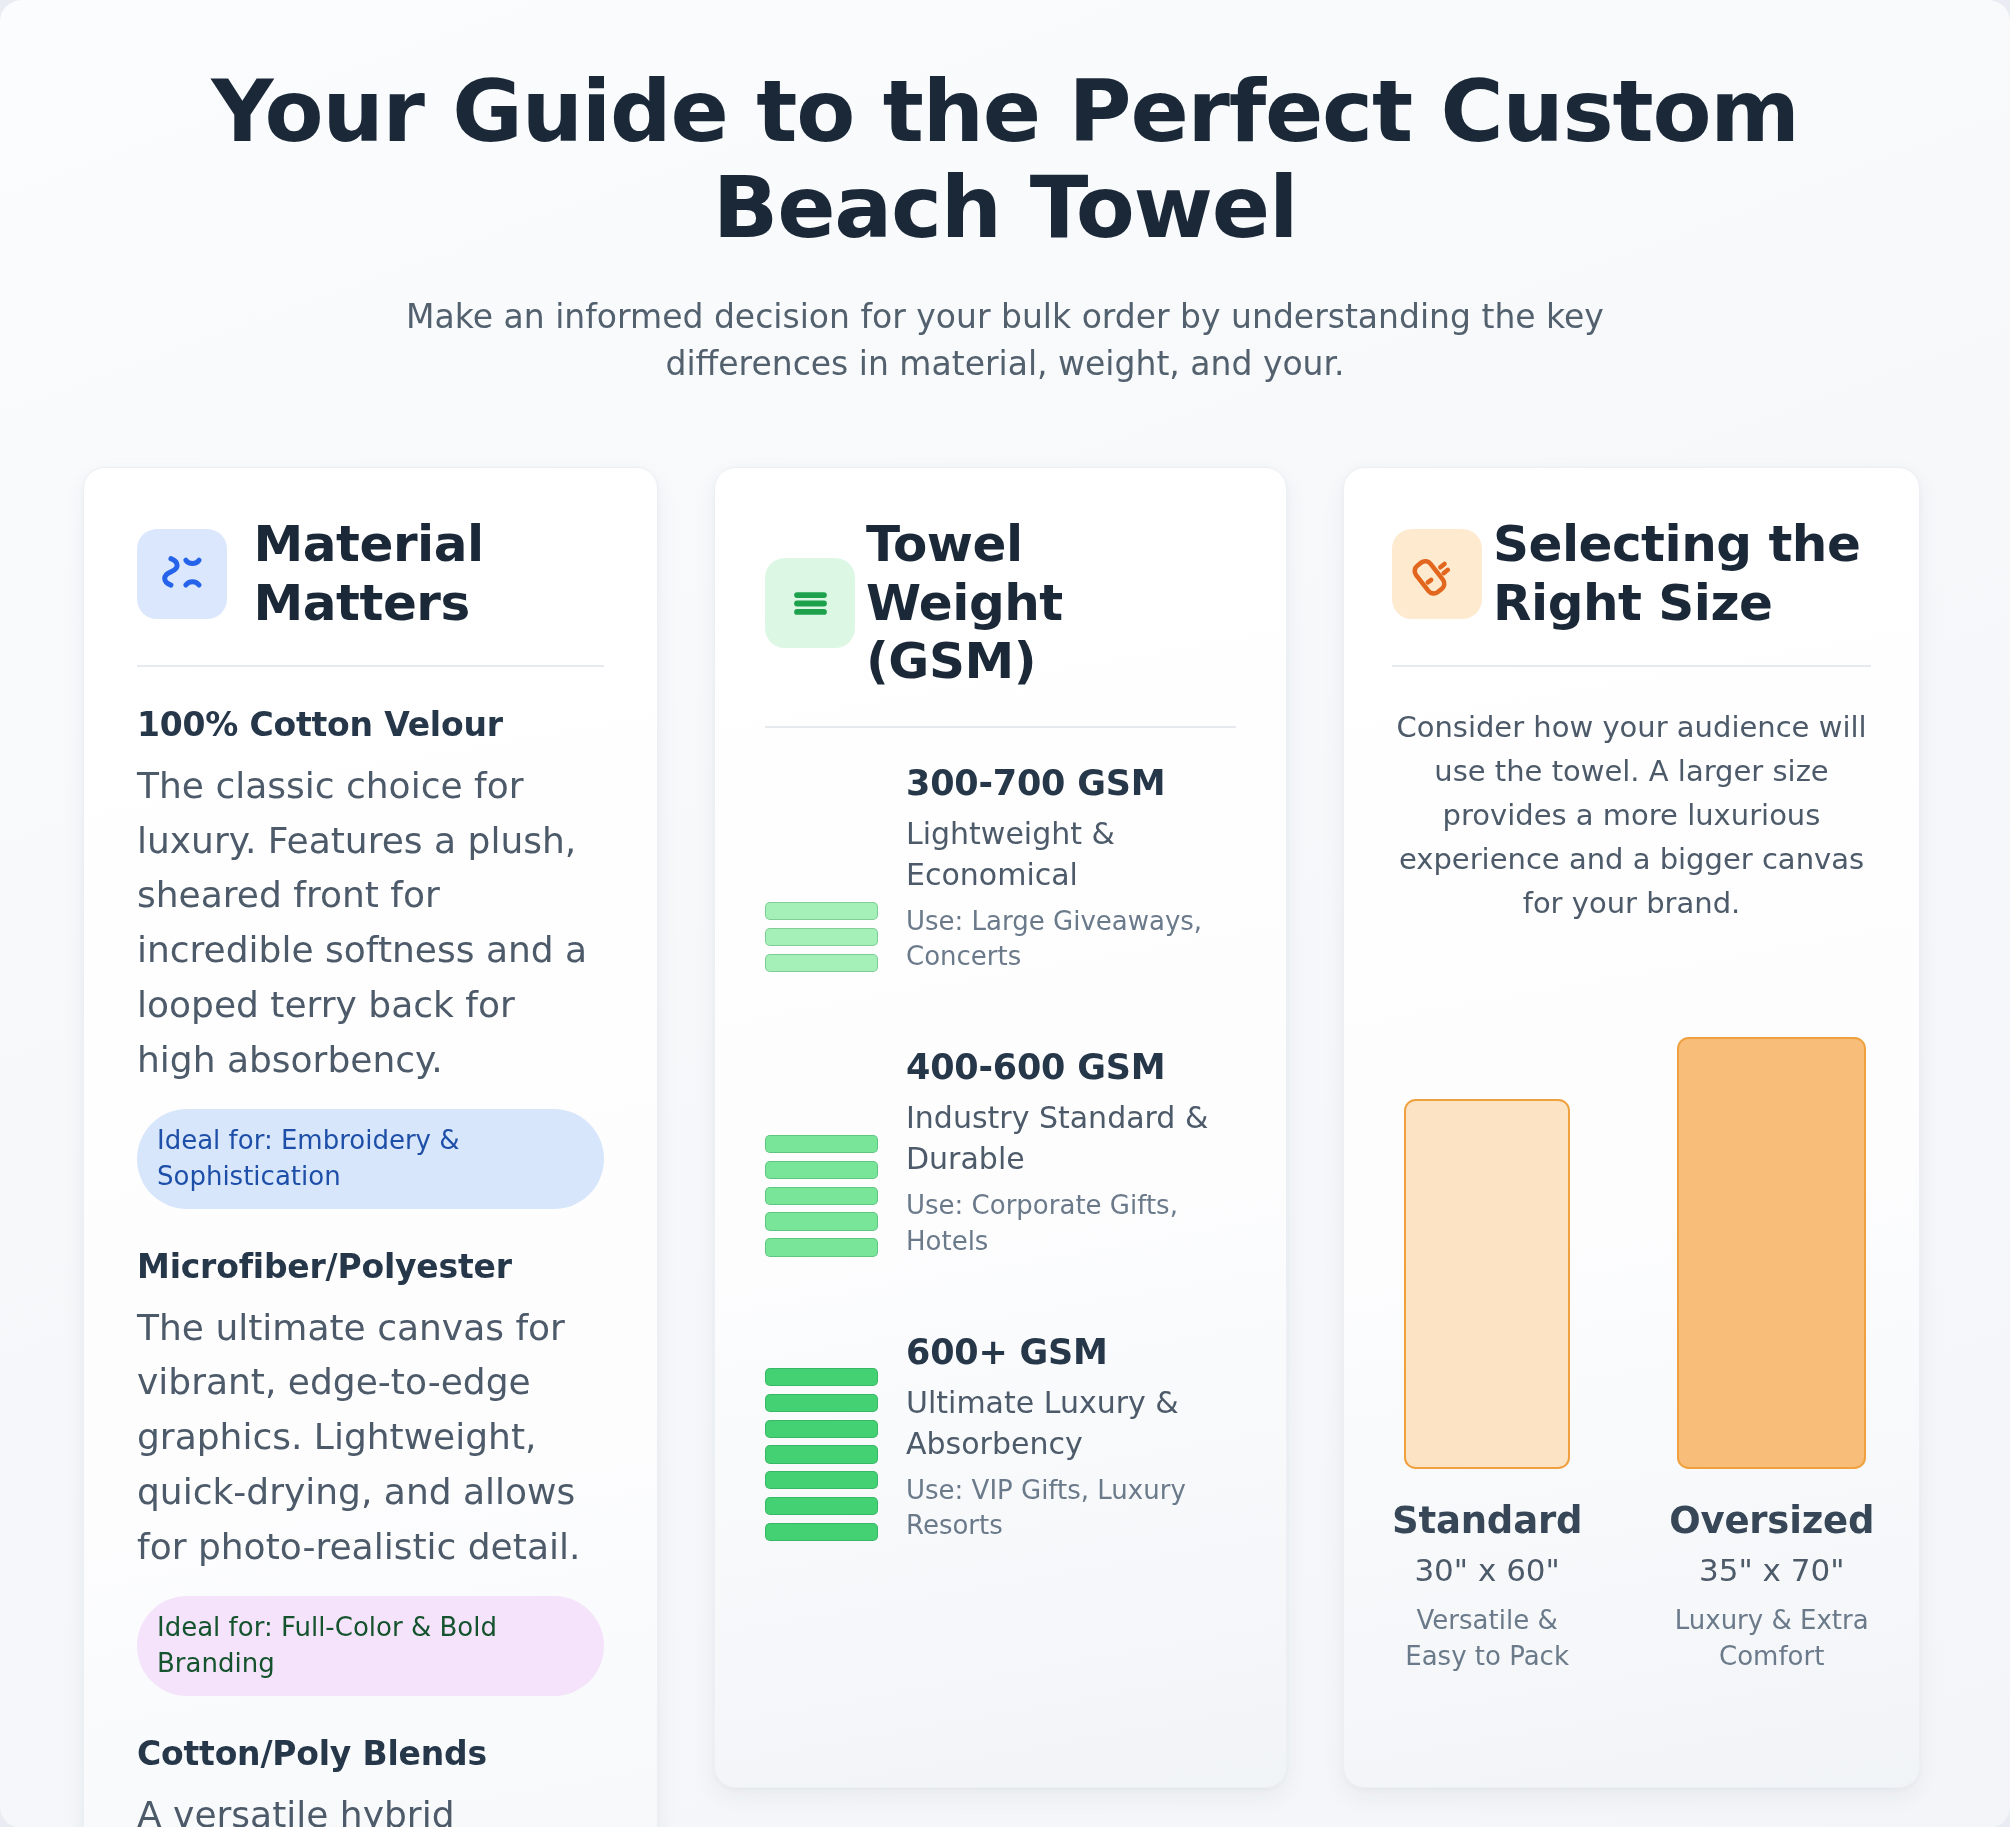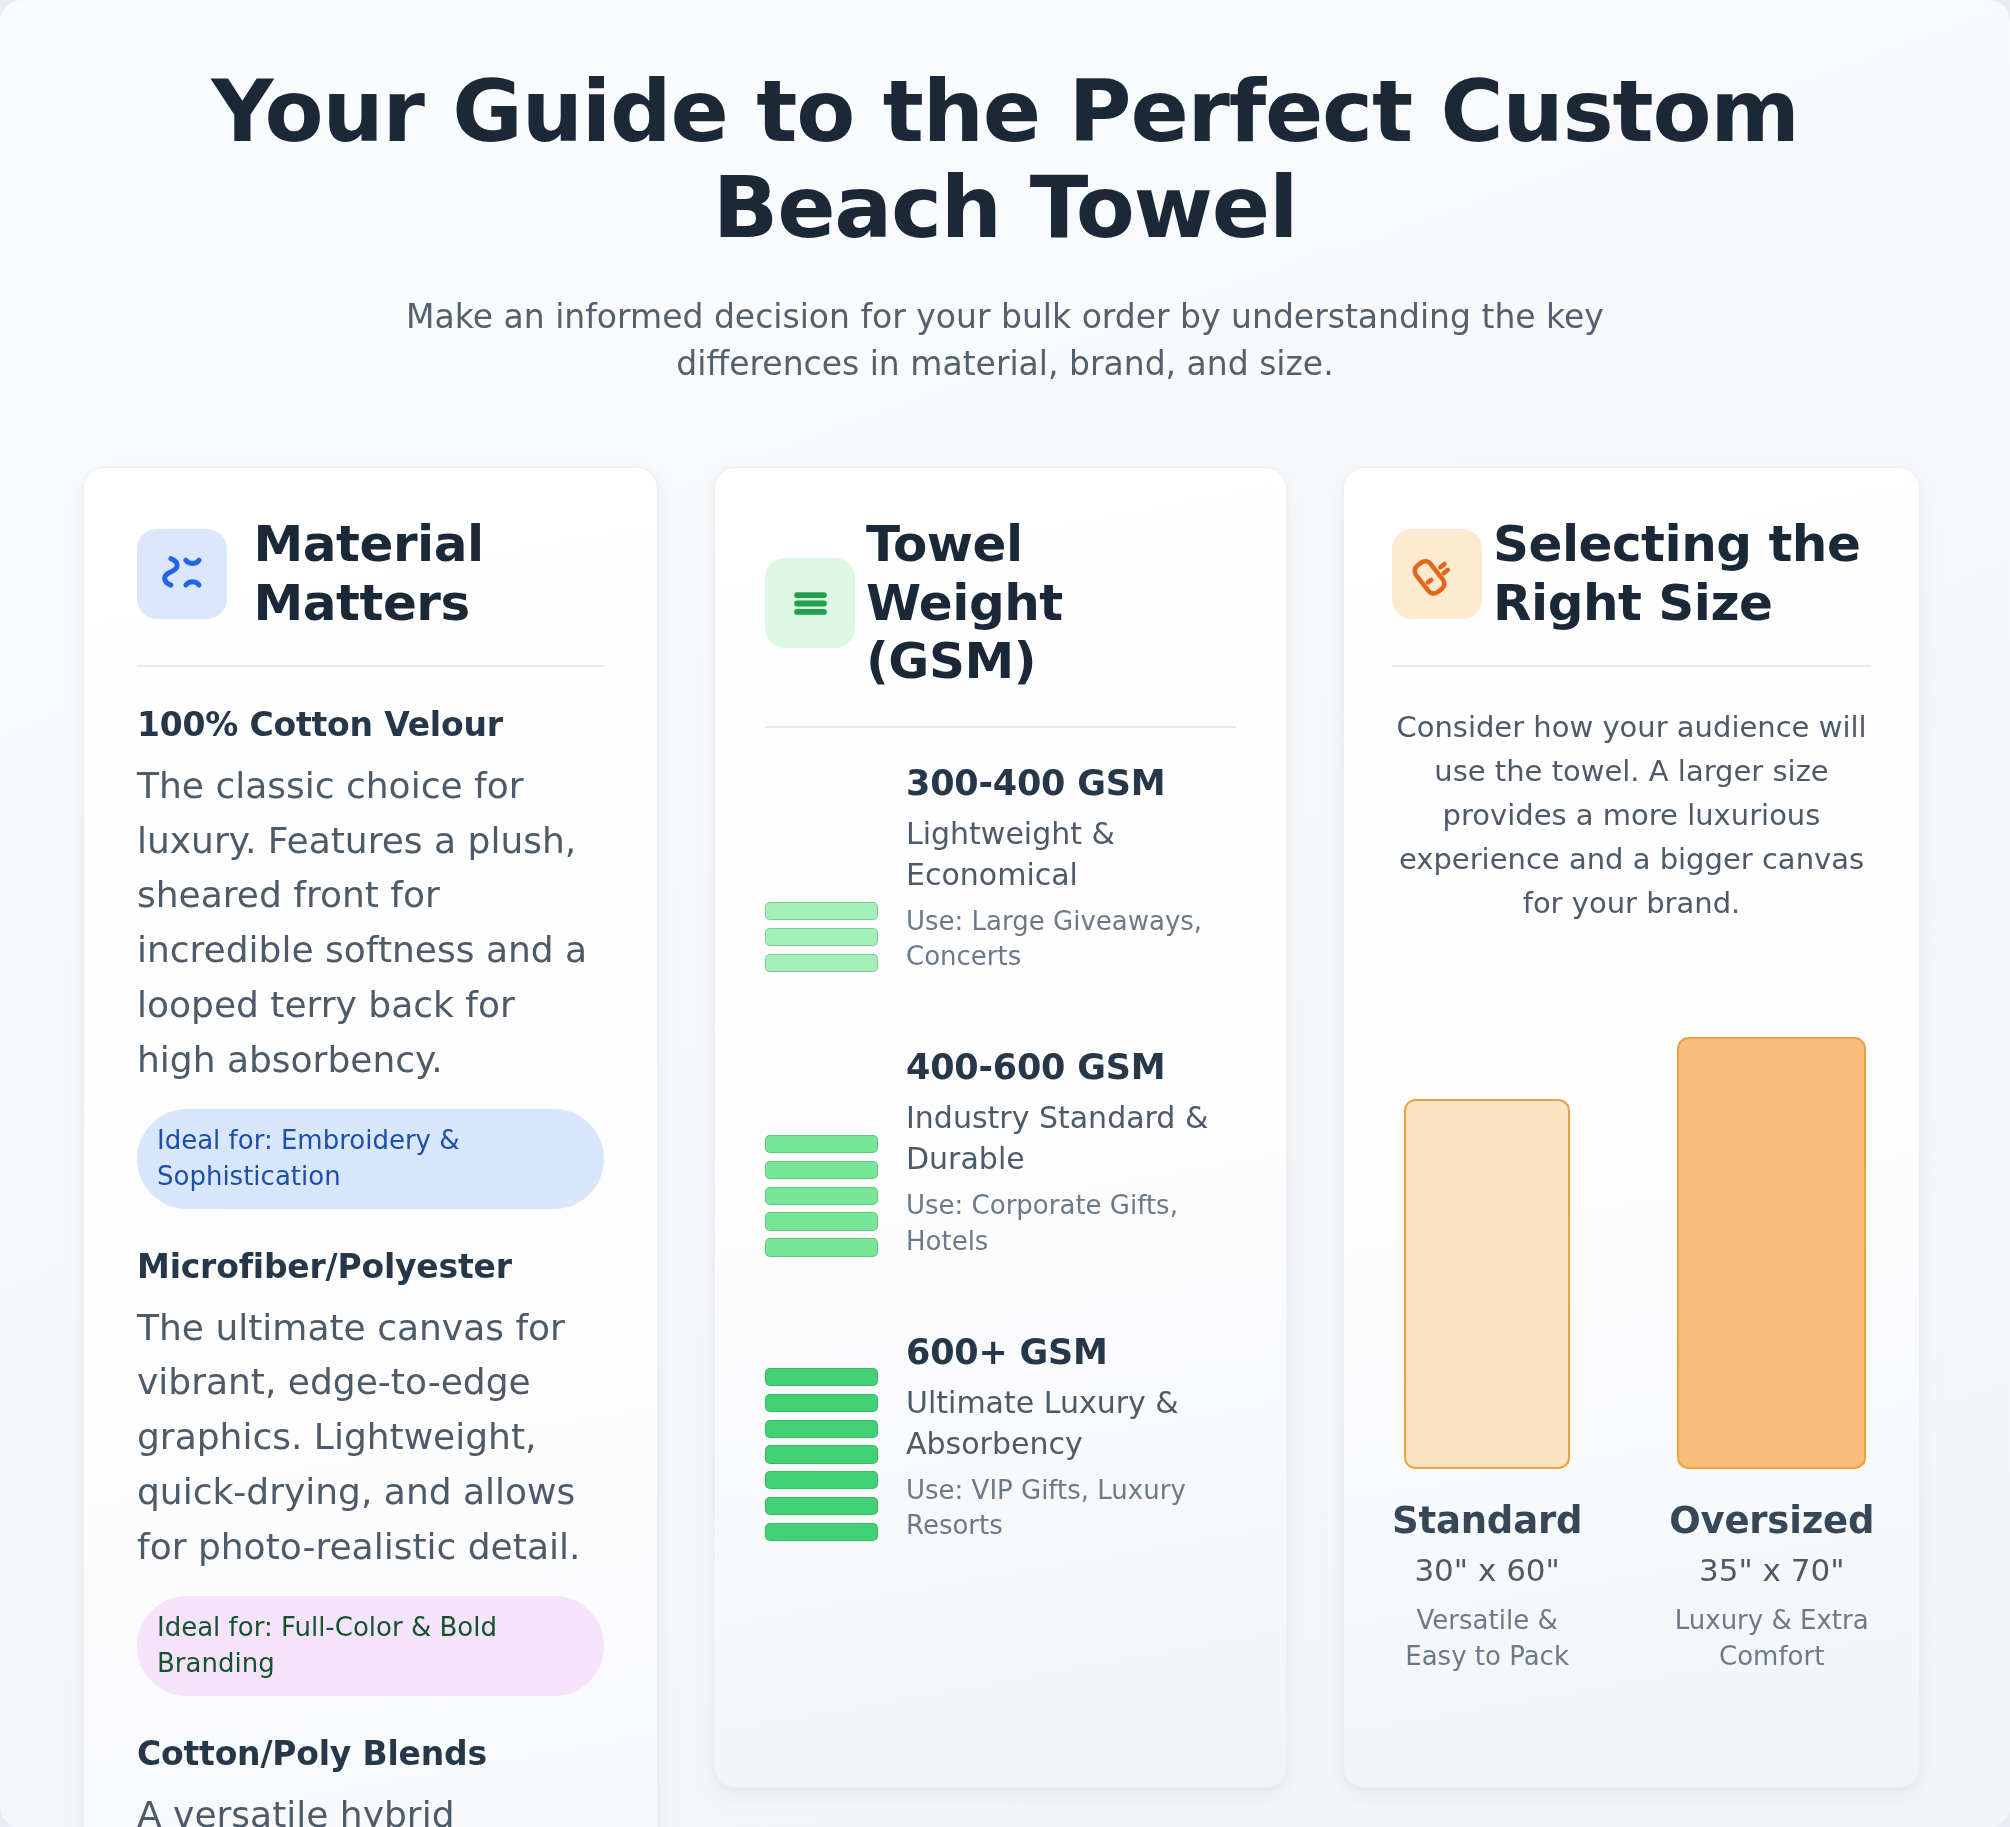--- a/index.html
+++ b/index.html
@@ -224,21 +224,21 @@
     letter-spacing: -0.2px;
   }
 </style>
 </head>
 <body>
 
 <div id="page">
 
   <div class="header">
     <h1 class="main-title">Your Guide to the Perfect Custom Beach Towel</h1>
-    <p class="subtitle">Make an informed decision for your bulk order by understanding the key differences in material, brand, and size.</p>
+    <p class="subtitle">Make an informed decision for your bulk order by understanding the key differences in material, weight, and your.</p>
   </div>
 
   <div class="cards">
 
     <div class="card card-1">
       <div class="card-head">
         <div class="icon-box icon-blue">
           <svg width="53" height="53" viewBox="0 0 64 64" fill="none" stroke="#2563eb" stroke-width="6" stroke-linecap="round">
             <path d="M18 14 c10 4 10 12 0 16 c-10 4 -10 12 0 16"></path>
             <path d="M36 16 a10 10 0 0 0 16 0"></path>
@@ -283,21 +283,21 @@
 
       <div class="gsm-list">
 
         <div class="gsm-row">
           <div class="gsm-bars">
             <div class="gsm-bar" style="background:#a5efb8"></div>
             <div class="gsm-bar" style="background:#a5efb8"></div>
             <div class="gsm-bar" style="background:#a5efb8"></div>
           </div>
           <div class="gsm-text">
-            <div class="gsm-range">300-400 GSM</div>
+            <div class="gsm-range">300-700 GSM</div>
             <div class="gsm-label">Lightweight &amp; Economical</div>
             <div class="gsm-use">Use: Large Giveaways, Concerts</div>
           </div>
         </div>
 
         <div class="gsm-row">
           <div class="gsm-bars">
             <div class="gsm-bar" style="background:#79e599"></div>
             <div class="gsm-bar" style="background:#79e599"></div>
             <div class="gsm-bar" style="background:#79e599"></div>

